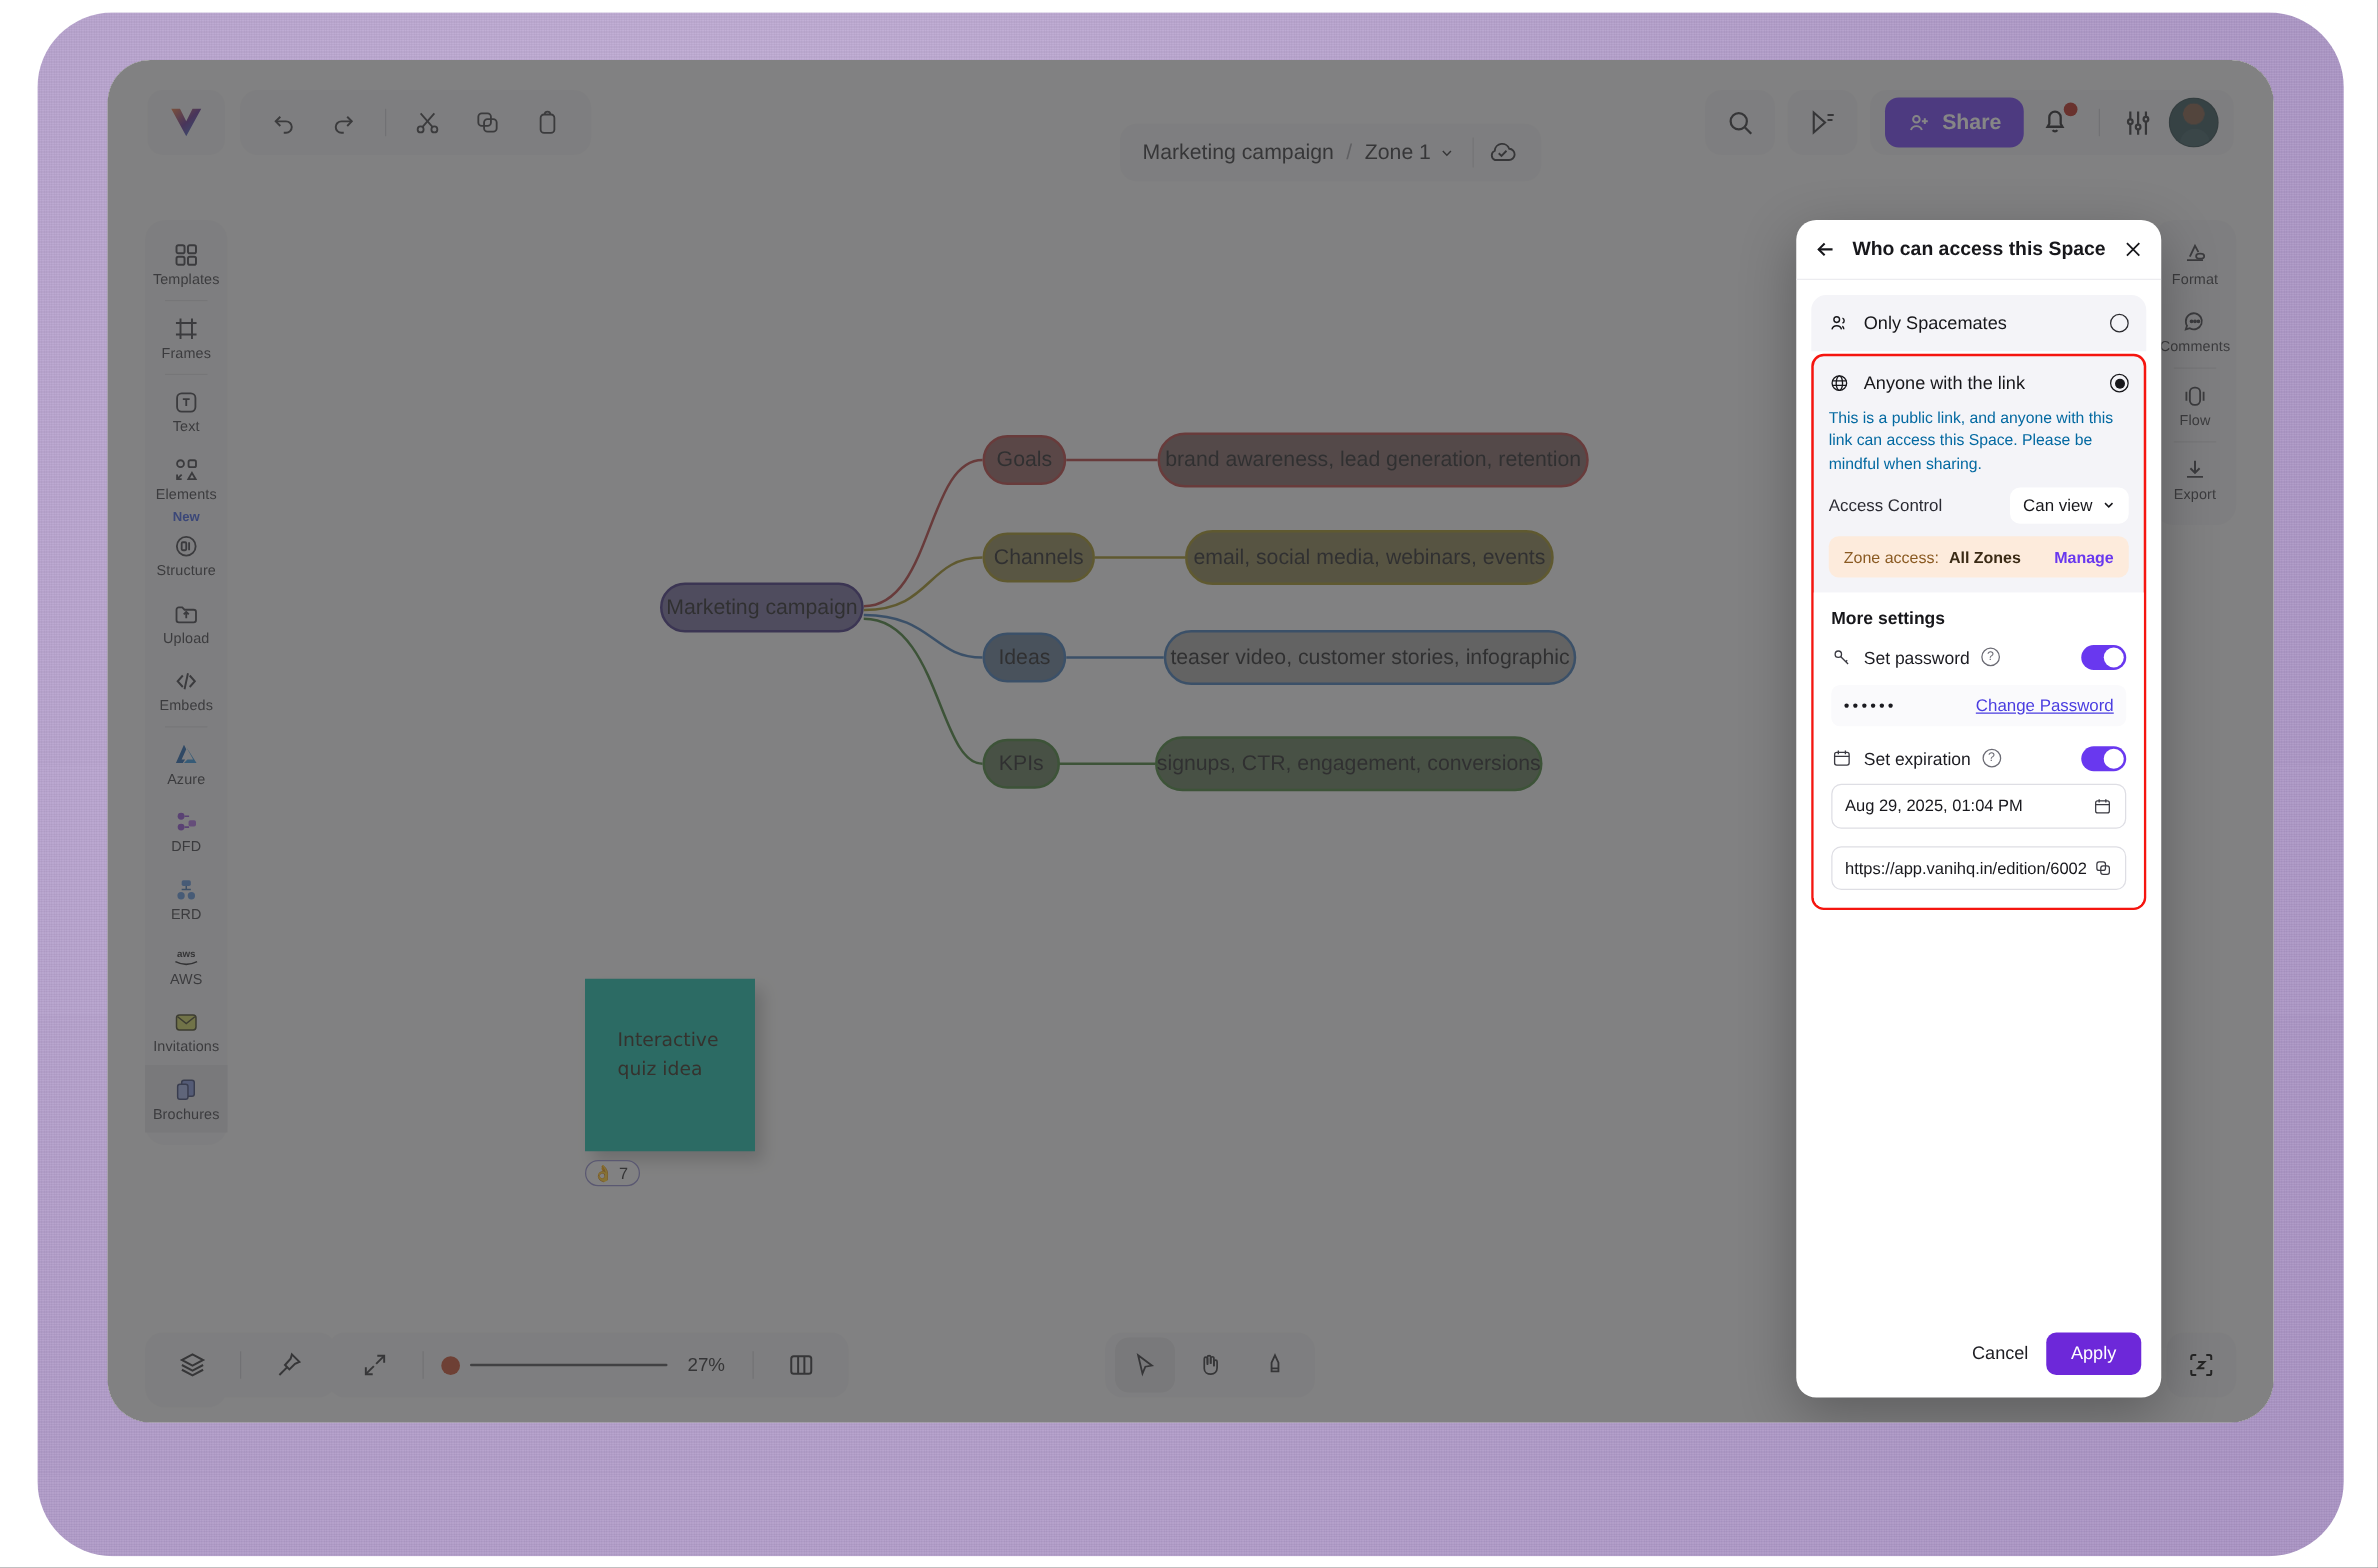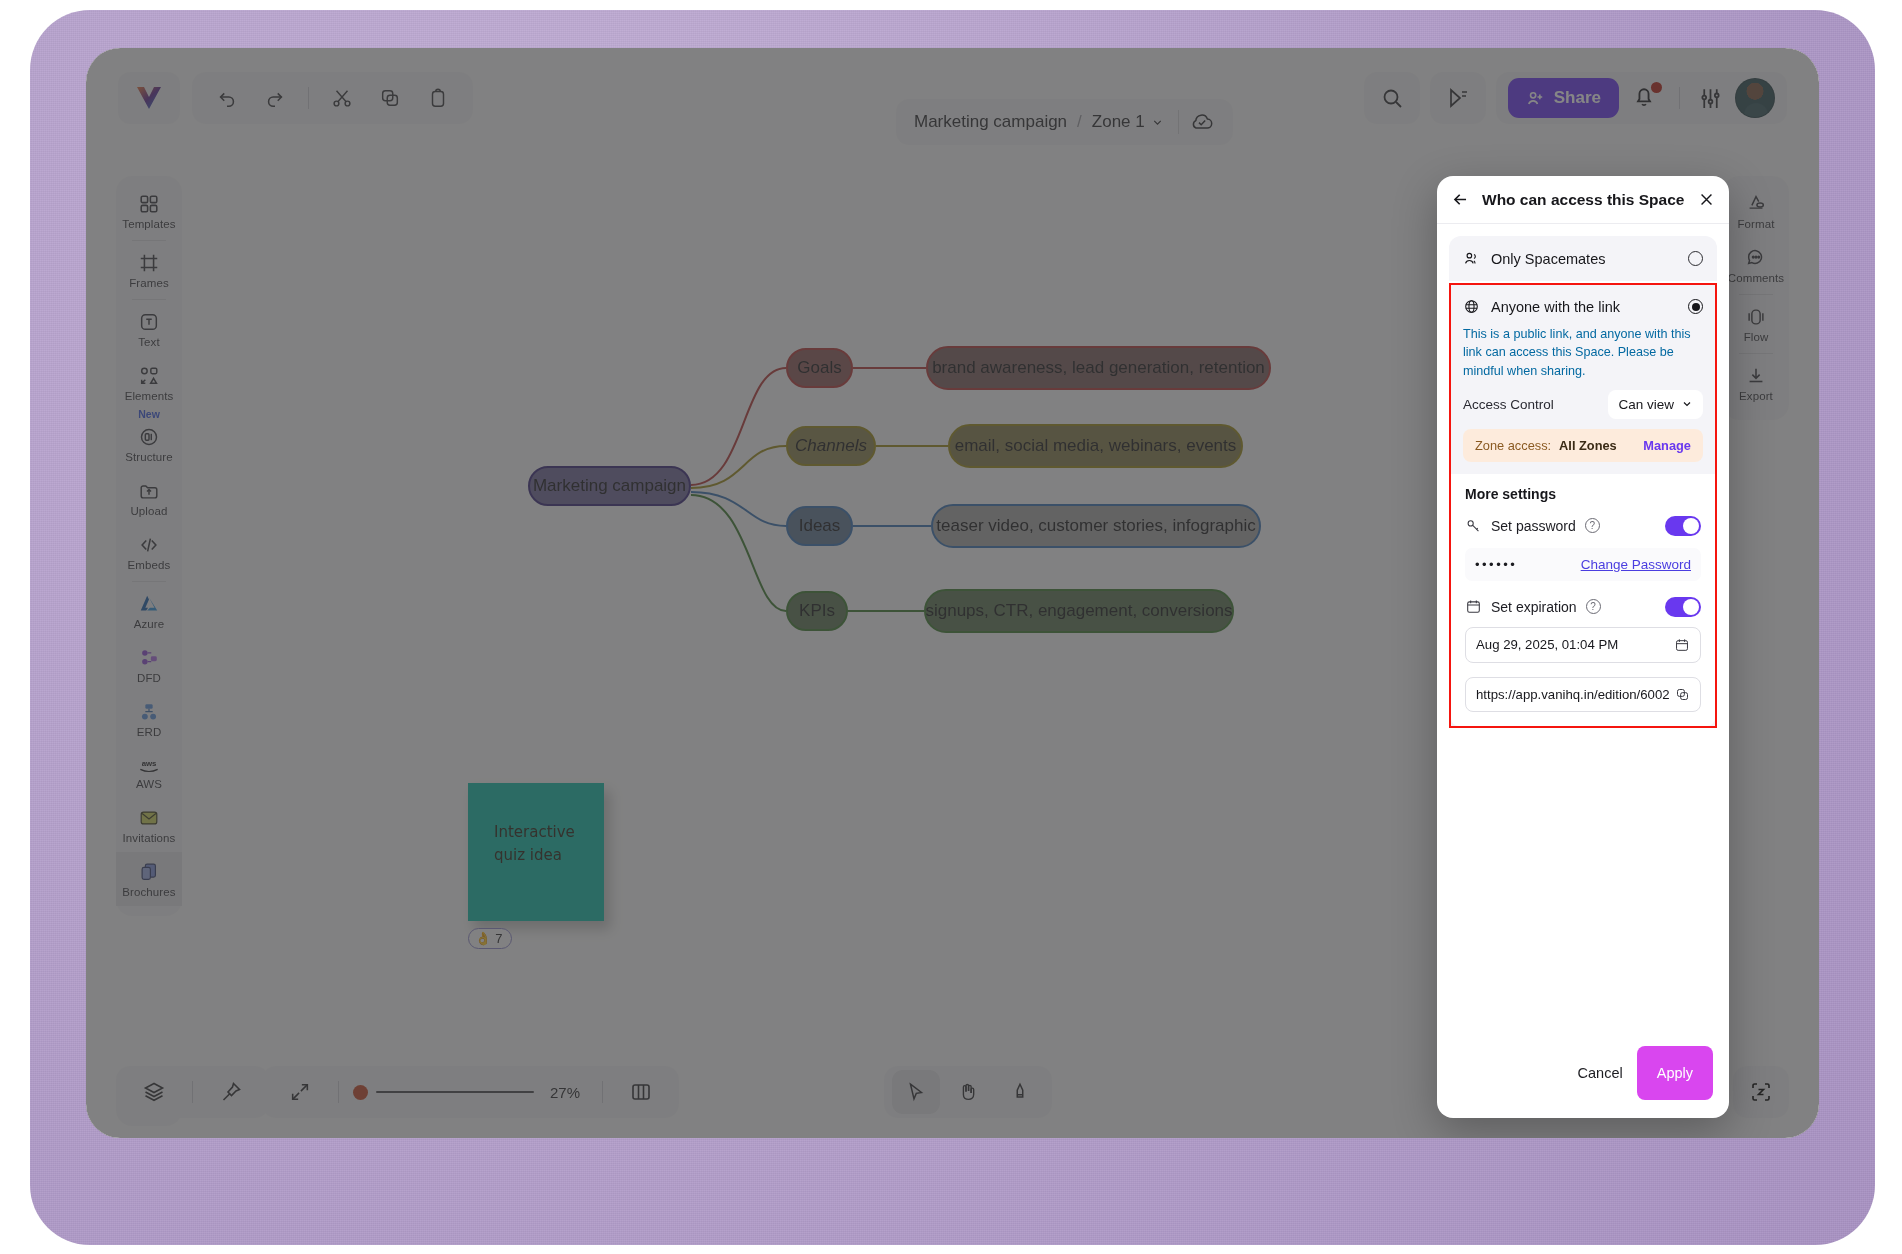--- a/index.html
+++ b/index.html
@@ -194,21 +194,21 @@
     padding: 14px 14px; display: flex; align-items: center; gap: 11px;
   }
   .opt-label { flex: 1; font-size: 14.5px; color: #17171b; }
   .radio { width: 15px; height: 15px; border-radius: 50%; border: 1.6px solid #2b2b30; }
   .radio.sel { border-color: #17171b; position: relative; }
   .radio.sel::after {
     content:""; position:absolute; inset: 2.5px; border-radius: 50%; background: #17171b;
   }
 
   .highlight-box {
-    border: 2px solid #f5150f; border-radius: 0; margin-top: 2px;
+    border: 2px solid #f5150f; border-radius: 10px; margin-top: 2px;
     background: #f4f4f8;
   }
   .opt-anyone { padding: 13px 12px 0; display: flex; align-items: center; gap: 11px; }
   .anyone-desc {
     padding: 10px 12px 6px 12px; font-size: 12.6px; line-height: 1.45; color: #0369a1;
   }
   .access-row {
     display: flex; align-items: center; padding: 4px 12px 10px;
   }
   .access-label { flex: 1; font-size: 13.5px; color: #2a2a32; }
@@ -251,22 +251,22 @@
     display: flex; align-items: center; border: 1px solid #dedee4; border-radius: 8px;
     padding: 9px 10px; margin-top: 10px; font-size: 13.2px; color: #18181d; gap: 6px;
   }
   .field .val { flex: 1; white-space: nowrap; overflow: hidden; }
   .panel-foot {
     flex: 0 0 auto; display: flex; align-items: center; justify-content: flex-end;
     gap: 14px; padding: 14px 16px 18px;
   }
   .btn-cancel { font-size: 14.5px; color: #1d1d22; background: none; border: none; }
   .btn-apply {
-    background: #d946ef; color: #ffffff; border: none; border-radius: 8px;
-    padding: 19px 20px; font-size: 14.5px; text-align: right;
+    background: #6d28d9; color: #ffffff; border: none; border-radius: 8px;
+    padding: 9px 20px; font-size: 14.5px; text-align: right;
   }
   svg { display: block; }
 </style>
 </head>
 <body>
 
 <div id="frame">
   <div id="frame-noise"></div>
 
   <div id="frame-inner">
@@ -290,21 +290,21 @@
           <span>Marketing campaign</span>
         </div>
 
         <div class="node" style="left:700px;top:300px;width:67px;height:40px;background:#8c5b5b;border-color:#b03a3a;">
           <span>Goals</span>
         </div>
         <div class="node" style="left:840px;top:298px;width:345px;height:44px;background:#7c6060;border-color:#b03a3a;">
           <span>brand awareness, lead generation, retention</span>
         </div>
 
-        <div class="node" style="left:700px;top:378px;width:90px;height:40px;background:#8a8150;border-color:#9a8a1e;font-style:italic;">
+        <div class="node" style="left:700px;top:378px;width:90px;height:40px;background:#8a8150;border-color:#9a8a1e;">
           <span>Channels</span>
         </div>
         <div class="node" style="left:862px;top:376px;width:295px;height:44px;background:#857c4e;border-color:#9a8a1e;">
           <span>email, social media, webinars, events</span>
         </div>
 
         <div class="node" style="left:700px;top:458px;width:67px;height:40px;background:#5f7691;border-color:#3b72b0;">
           <span>Ideas</span>
         </div>
         <div class="node" style="left:845px;top:456px;width:330px;height:44px;background:#a3a3a3;border-color:#3b72b0;">

